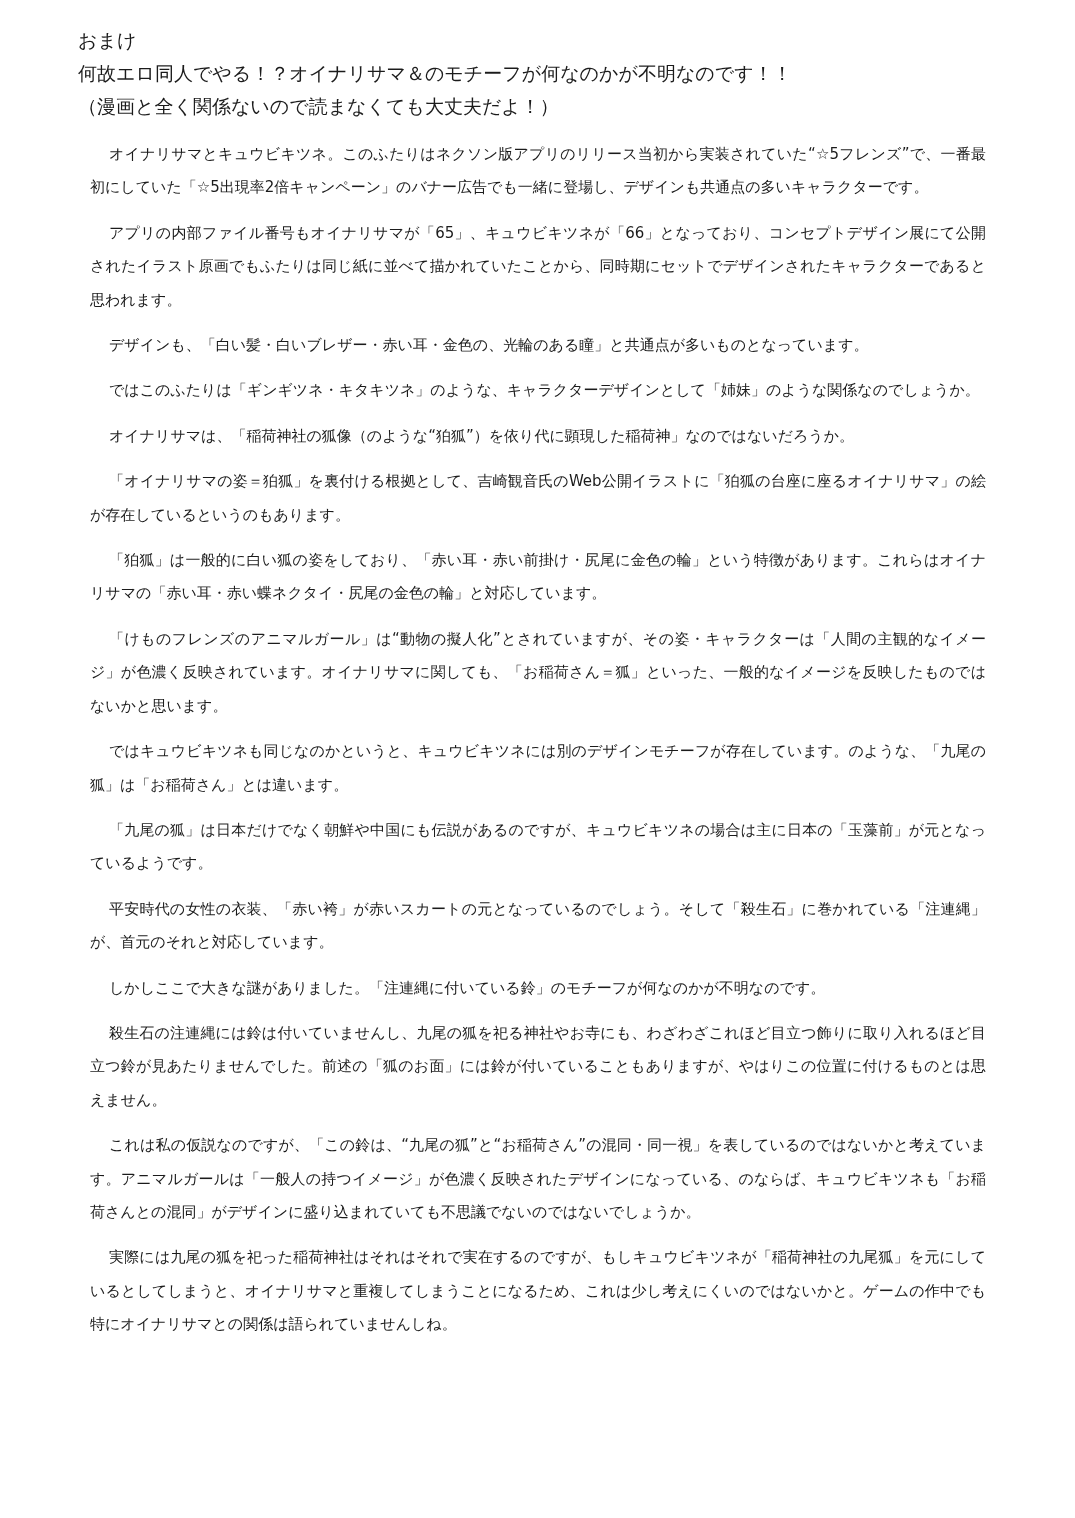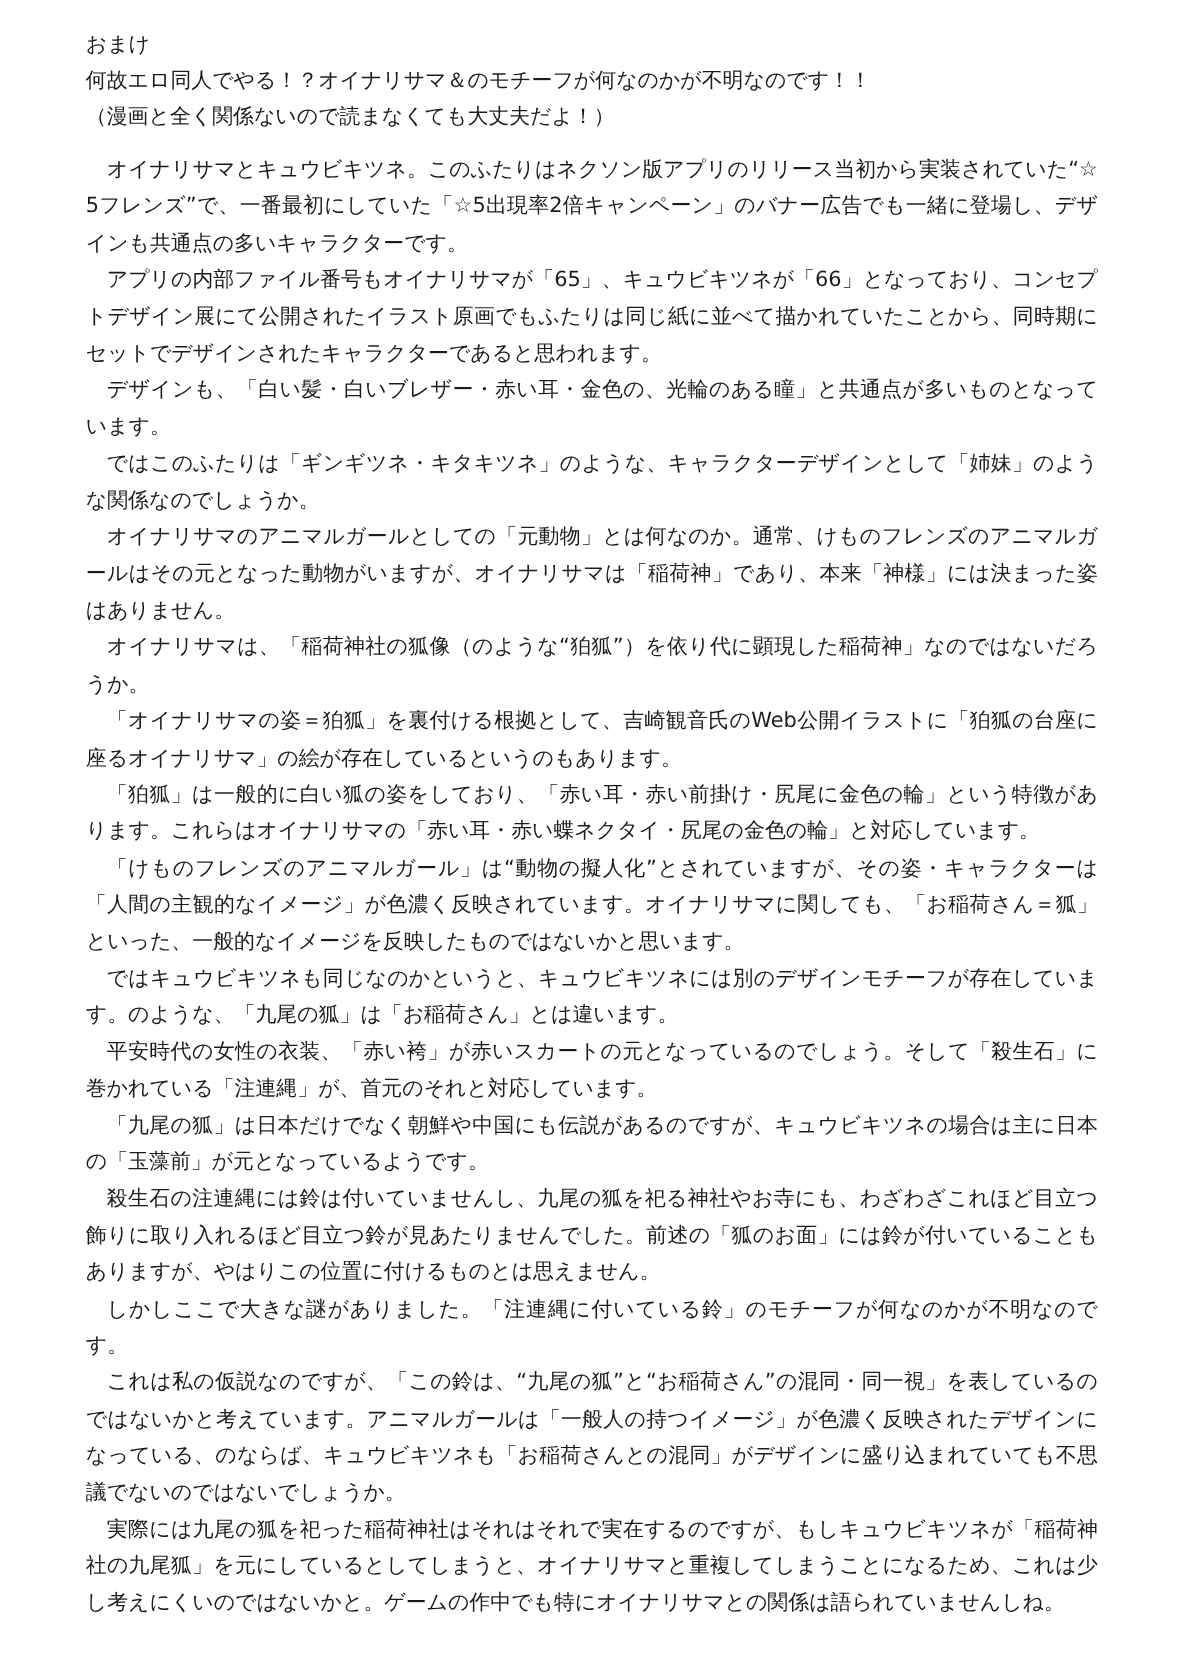--- a/index.html
+++ b/index.html
@@ -20,22 +20,22 @@
   .doc-header {
     text-align: left;
     font-size: 19px;
     line-height: 33px;
     margin-bottom: 15px;
   }
   .doc-header p {
     margin: 0;
   }
   .doc-body p {
-    margin: 0;
-    font-size: 19px;
+    margin: 12px;
+    font-size: 15px;
     line-height: 33.4px;
     text-indent: 19px;
     text-align: justify;
     overflow-wrap: break-word;
     word-break: break-all;
   }
 </style>
 </head>
 <body>
 
@@ -45,28 +45,27 @@
     <p>おまけ</p>
     <p>何故エロ同人でやる！？オイナリサマ＆のモチーフが何なのかが不明なのです！！</p>
     <p>（漫画と全く関係ないので読まなくても大丈夫だよ！）</p>
   </div>
 
   <div class="doc-body">
     <p>オイナリサマとキュウビキツネ。このふたりはネクソン版アプリのリリース当初から実装されていた“☆5フレンズ”で、一番最初にしていた「☆5出現率2倍キャンペーン」のバナー広告でも一緒に登場し、デザインも共通点の多いキャラクターです。</p>
     <p>アプリの内部ファイル番号もオイナリサマが「65」、キュウビキツネが「66」となっており、コンセプトデザイン展にて公開されたイラスト原画でもふたりは同じ紙に並べて描かれていたことから、同時期にセットでデザインされたキャラクターであると思われます。</p>
     <p>デザインも、「白い髪・白いブレザー・赤い耳・金色の、光輪のある瞳」と共通点が多いものとなっています。</p>
     <p>ではこのふたりは「ギンギツネ・キタキツネ」のような、キャラクターデザインとして「姉妹」のような関係なのでしょうか。</p>
-    <p>オイナリサマのアニマルガールとしての「元動物」とは何なのか。通常、けものフレンズのアニマルガールはその元となった動物がいますが、オイナリサマは「稲荷神」であり、本来「神様」には決まった姿はありません。</p>
     <p>オイナリサマは、「稲荷神社の狐像（のような“狛狐”）を依り代に顕現した稲荷神」なのではないだろうか。</p>
     <p>「オイナリサマの姿＝狛狐」を裏付ける根拠として、吉崎観音氏のWeb公開イラストに「狛狐の台座に座るオイナリサマ」の絵が存在しているというのもあります。</p>
     <p>「狛狐」は一般的に白い狐の姿をしており、「赤い耳・赤い前掛け・尻尾に金色の輪」という特徴があります。これらはオイナリサマの「赤い耳・赤い蝶ネクタイ・尻尾の金色の輪」と対応しています。</p>
     <p>「けものフレンズのアニマルガール」は“動物の擬人化”とされていますが、その姿・キャラクターは「人間の主観的なイメージ」が色濃く反映されています。オイナリサマに関しても、「お稲荷さん＝狐」といった、一般的なイメージを反映したものではないかと思います。</p>
     <p>ではキュウビキツネも同じなのかというと、キュウビキツネには別のデザインモチーフが存在しています。のような、「九尾の狐」は「お稲荷さん」とは違います。</p>
+    <p>「九尾の狐」は日本だけでなく朝鮮や中国にも伝説があるのですが、キュウビキツネの場合は主に日本の「玉藻前」が元となっているようです。</p>
     <p>平安時代の女性の衣装、「赤い袴」が赤いスカートの元となっているのでしょう。そして「殺生石」に巻かれている「注連縄」が、首元のそれと対応しています。</p>
-    <p>「九尾の狐」は日本だけでなく朝鮮や中国にも伝説があるのですが、キュウビキツネの場合は主に日本の「玉藻前」が元となっているようです。</p>
+    <p>しかしここで大きな謎がありました。「注連縄に付いている鈴」のモチーフが何なのかが不明なのです。</p>
     <p>殺生石の注連縄には鈴は付いていませんし、九尾の狐を祀る神社やお寺にも、わざわざこれほど目立つ飾りに取り入れるほど目立つ鈴が見あたりませんでした。前述の「狐のお面」には鈴が付いていることもありますが、やはりこの位置に付けるものとは思えません。</p>
-    <p>しかしここで大きな謎がありました。「注連縄に付いている鈴」のモチーフが何なのかが不明なのです。</p>
     <p>これは私の仮説なのですが、「この鈴は、“九尾の狐”と“お稲荷さん”の混同・同一視」を表しているのではないかと考えています。アニマルガールは「一般人の持つイメージ」が色濃く反映されたデザインになっている、のならば、キュウビキツネも「お稲荷さんとの混同」がデザインに盛り込まれていても不思議でないのではないでしょうか。</p>
     <p>実際には九尾の狐を祀った稲荷神社はそれはそれで実在するのですが、もしキュウビキツネが「稲荷神社の九尾狐」を元にしているとしてしまうと、オイナリサマと重複してしまうことになるため、これは少し考えにくいのではないかと。ゲームの作中でも特にオイナリサマとの関係は語られていませんしね。</p>
 
   </div>
 
 </div>
 
 </body></html>

